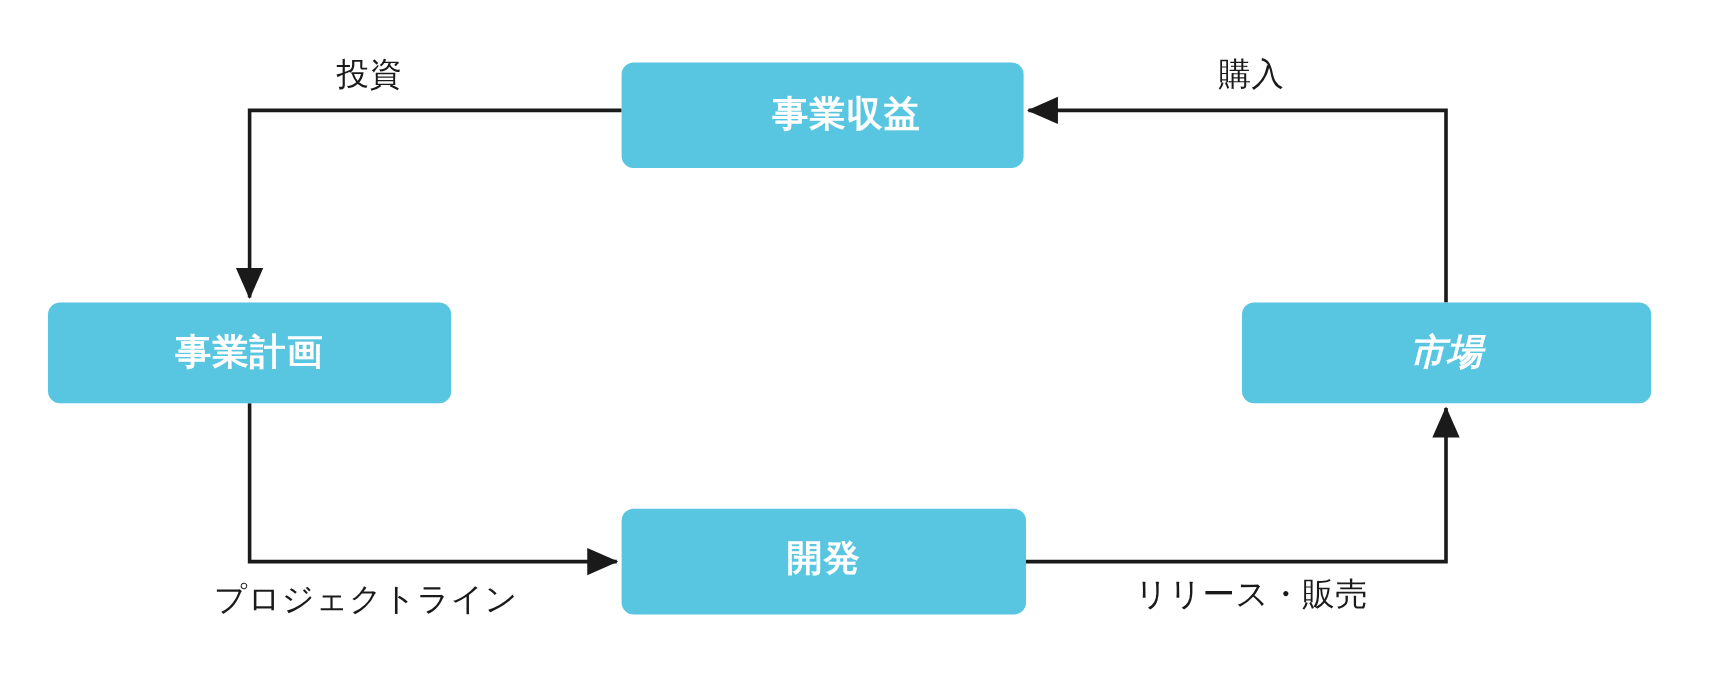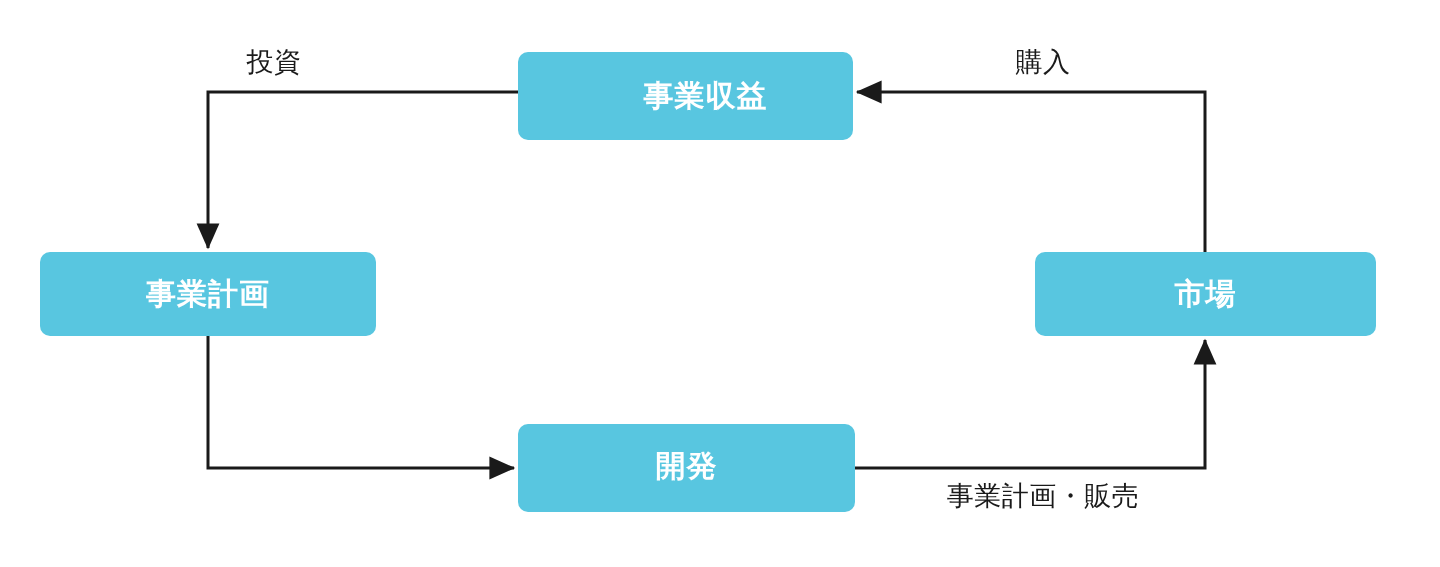--- a/index.html
+++ b/index.html
@@ -70,28 +70,29 @@
   </svg>
 
   <div class="node" style="left:518px; top:52px; width:335px; height:88px; background:#58c6e0;padding-left:40px;">
     <span>事業収益</span>
   </div>
 
   <div class="node" style="left:40px; top:252px; width:336px; height:84px; background:#58c6e0;">
     <span>事業計画</span>
   </div>
 
-  <div class="node" style="left:1035px; top:252px; width:341px; height:84px; background:#58c6e0;">
+  <div class="node" style="left:1035px; top:252px; width:341px; height:84px; background:#58c6e0;font-style:italic;">
     <span>市場</span>
   </div>
 
   <div class="node" style="left:518px; top:424px; width:337px; height:88px; background:#58c6e0;font-family:Liberation Mono, monospace;">
     <span>開発</span>
   </div>
 
-  <div class="edge-label" style="left:274px; top:62px;">投資</div>
+  <div class="edge-label" style="left:308px; top:62px;">投資</div>
 
+  <div class="edge-label" style="left:305px; top:500px;">プロジェクトライン</div>
 
-  <div class="edge-label" style="left:1043px; top:496px;">事業計画・販売</div>
+  <div class="edge-label" style="left:1043px; top:496px;">リリース・販売</div>
 
   <div class="edge-label" style="left:1043px; top:62px;">購入</div>
 
 </div>
 
 </body></html>

